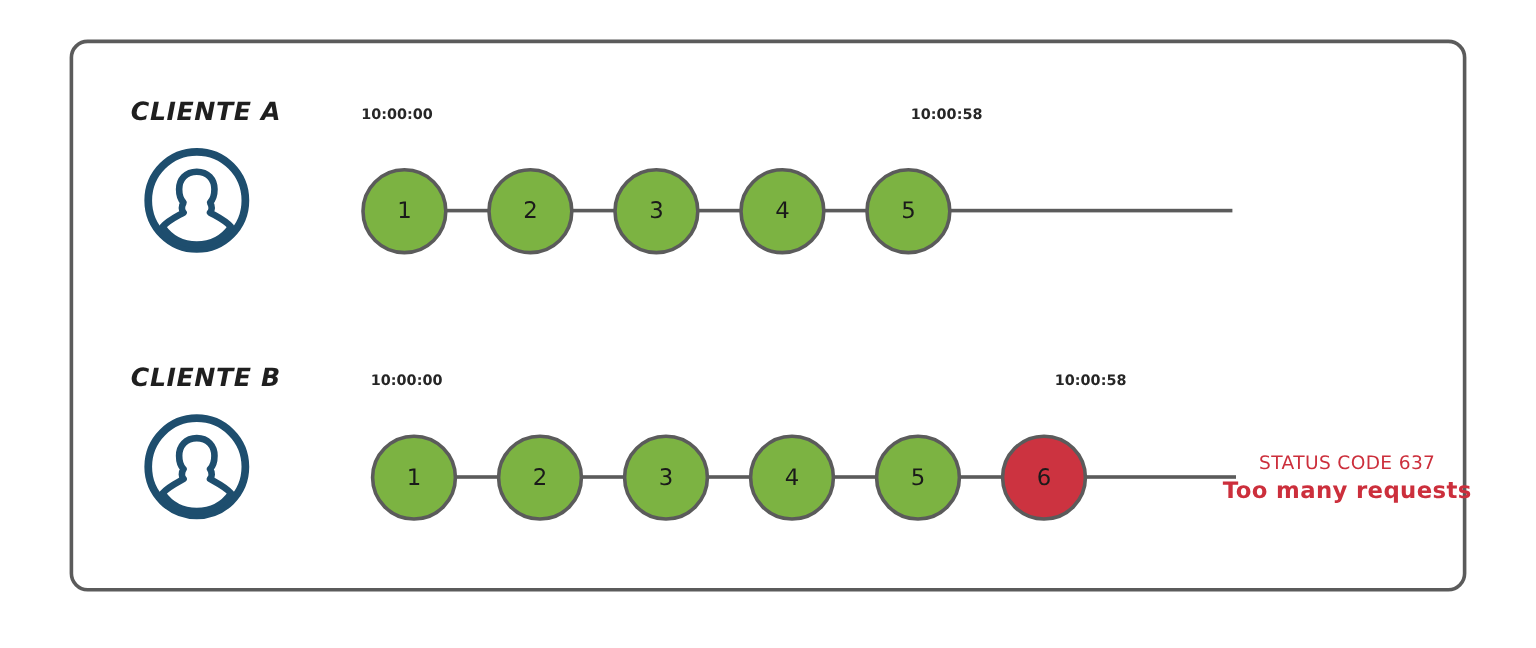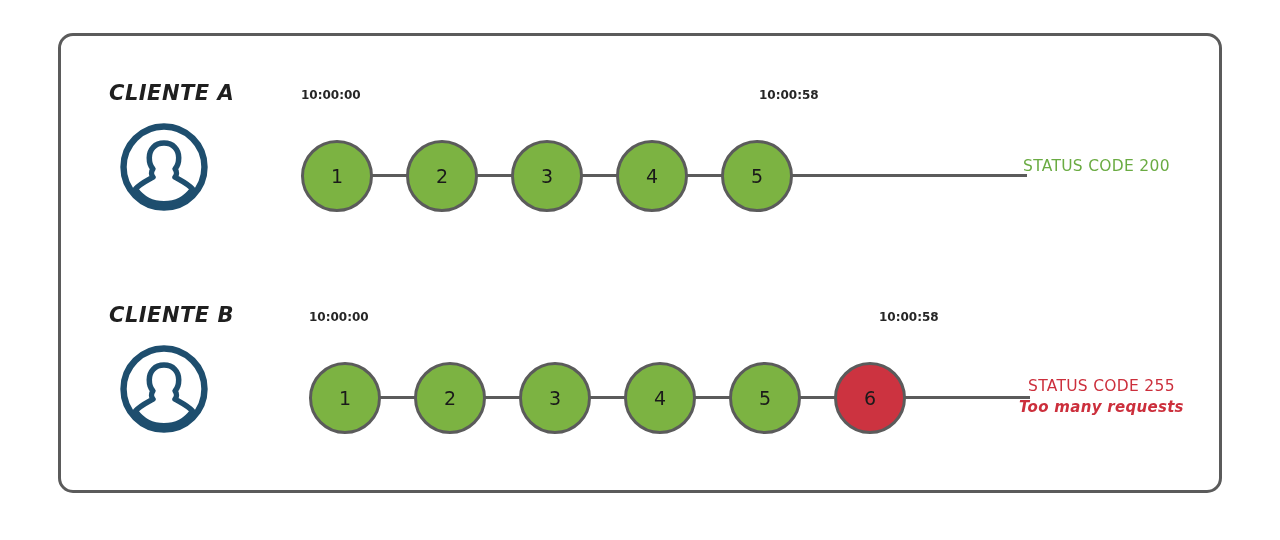--- a/index.html
+++ b/index.html
@@ -128,22 +128,21 @@
     font-size: 15.5px;
     line-height: 1.35;
     text-align: center;
     white-space: nowrap;
     letter-spacing: 0.3px;
   }
   .status .line2 { display: block; }
   .status-ok  { left: 962px; top: 120px; color: #6aab42; }
   .status-err { left: 958px; top: 118px; color: #cc2f3c; }
   .status-err .line2 {
-    font-size: 15px;
-    font-style: italic;
+    font-size: 19px;
     font-weight: 600;
   }
   .status-ok .line1, .status-err .line1 { display: block; }
 </style>
 </head>
 <body>
 
 <div id="stage">
   <div class="panel">
 
@@ -176,21 +175,20 @@
         <div class="tail" style="left:486px; width:240px;"></div>
 
         <div class="node" style="left:0px;   background:#7cb342;">1</div>
         <div class="node" style="left:105px; background:#7cb342;">2</div>
         <div class="node" style="left:210px; background:#7cb342;">3</div>
         <div class="node" style="left:315px; background:#7cb342;">4</div>
         <div class="node" style="left:420px; background:#7cb342;">5</div>
       </div>
 
       <div class="status status-ok">
-        <span class="line1">STATUS CODE 200</span>
       </div>
     </div>
 
     <div class="row row-b">
 
       <div class="client-label">CLIENTE B</div>
 
       <div class="avatar">
         <svg viewBox="0 0 100 100" width="92" height="92">
           <circle cx="50" cy="50" r="44" fill="none" stroke="#1e4e6e" stroke-width="7"></circle>
@@ -215,19 +213,19 @@
         <div class="tail" style="left:591px; width:130px;"></div>
         <div class="node" style="left:0px;   background:#7cb342;">1</div>
         <div class="node" style="left:105px; background:#7cb342;">2</div>
         <div class="node" style="left:210px; background:#7cb342;">3</div>
         <div class="node" style="left:315px; background:#7cb342;">4</div>
         <div class="node" style="left:420px; background:#7cb342;">5</div>
         <div class="node" style="left:525px; background:#cc3340;">6</div>
       </div>
 
       <div class="status status-err">
-        <span class="line1">STATUS CODE 255</span>
+        <span class="line1">STATUS CODE 637</span>
         <span class="line2">Too many requests</span>
       </div>
     </div>
 
   </div>
 </div>
 
 </body></html>

